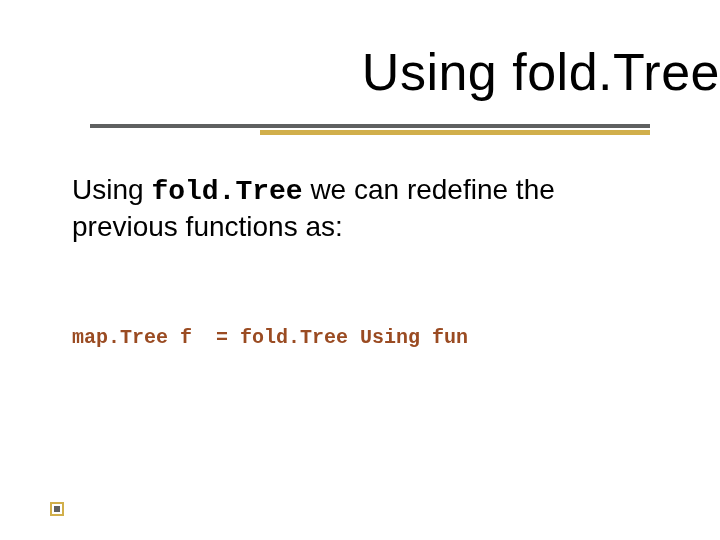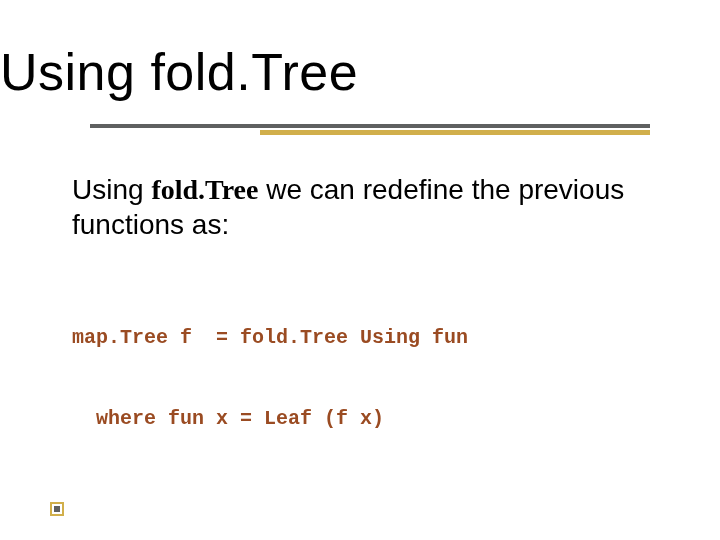--- a/index.html
+++ b/index.html
@@ -15,21 +15,21 @@
     position: relative;
     width: 720px;
     height: 540px;
     box-sizing: border-box;
   }
   .title-wrap {
     position: absolute;
     top: 42px;
     left: 0;
     width: 100%;
-    text-align: left;
+    text-align: right;
   }
   .title {
     font-size: 52px;
     font-weight: 400;
     color: #000;
     letter-spacing: 0.5px;
     font-family: Verdana, Geneva, sans-serif;
   }
   .rule-top {
     position: absolute;
@@ -51,21 +51,21 @@
     position: absolute;
     top: 172px;
     left: 72px;
     right: 60px;
     font-size: 28px;
     line-height: 1.25;
     color: #000;
     font-family: Verdana, Geneva, sans-serif;
   }
   .body-text .mono {
-    font-family: Liberation Serif, serif;
+    font-family: Liberation Mono, monospace;
     font-weight: bold;
   }
   .code-block {
     position: absolute;
     top: 270px;
     left: 72px;
     font-family: 'Courier New', Courier, monospace;
     font-size: 20px;
     line-height: 1.35;
     color: #9a4b22;
@@ -92,21 +92,20 @@
 
   <div class="rule-top"></div>
   <div class="rule-bottom"></div>
 
   <div class="body-text">
     <span>Using </span><span class="mono">fold.Tree</span><span> we can redefine the previous functions as:</span>
   </div>
 
   <div class="code-block">
     <div>map.Tree f  = fold.Tree Using fun</div>
-    <div>  where fun x = Leaf (f x)</div>
     
     
     
     
   </div>
 
   <div class="bullet">
     <svg width="14" height="14" viewBox="0 0 14 14">
       <rect x="1" y="1" width="12" height="12" fill="none" stroke="#d1af4b" stroke-width="2"></rect>
       <rect x="4" y="4" width="6" height="6" fill="#5f6060"></rect>

